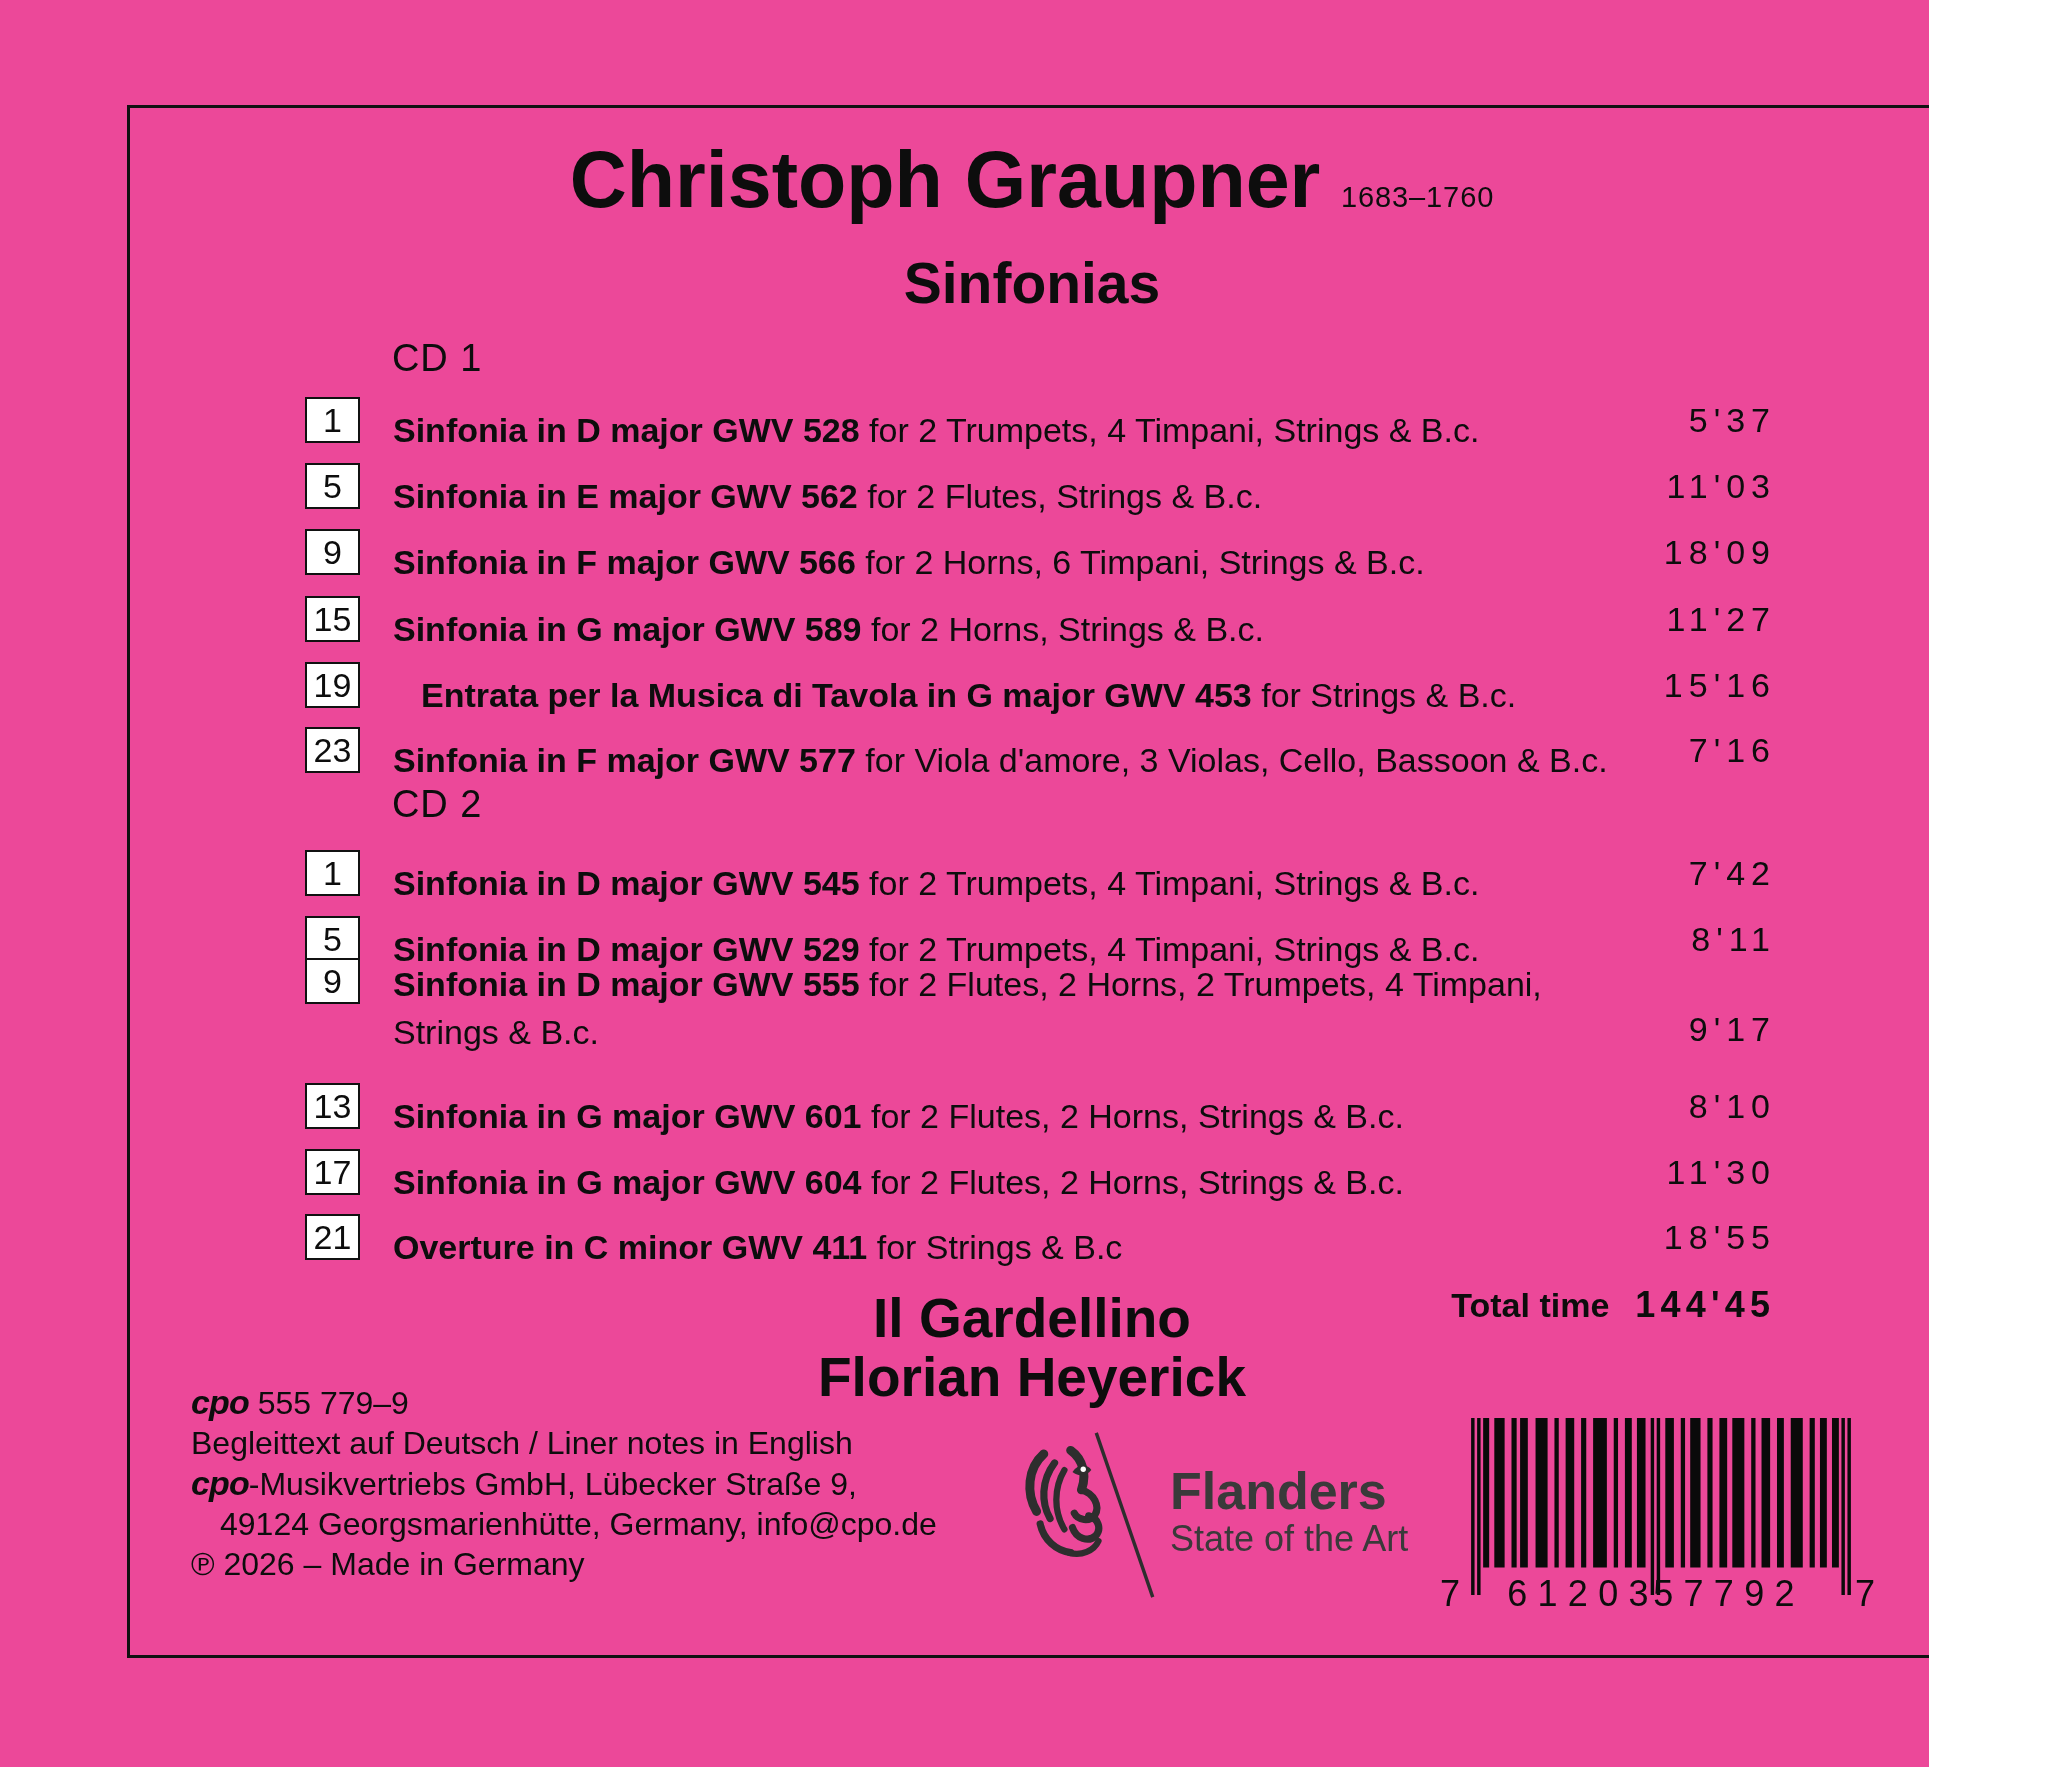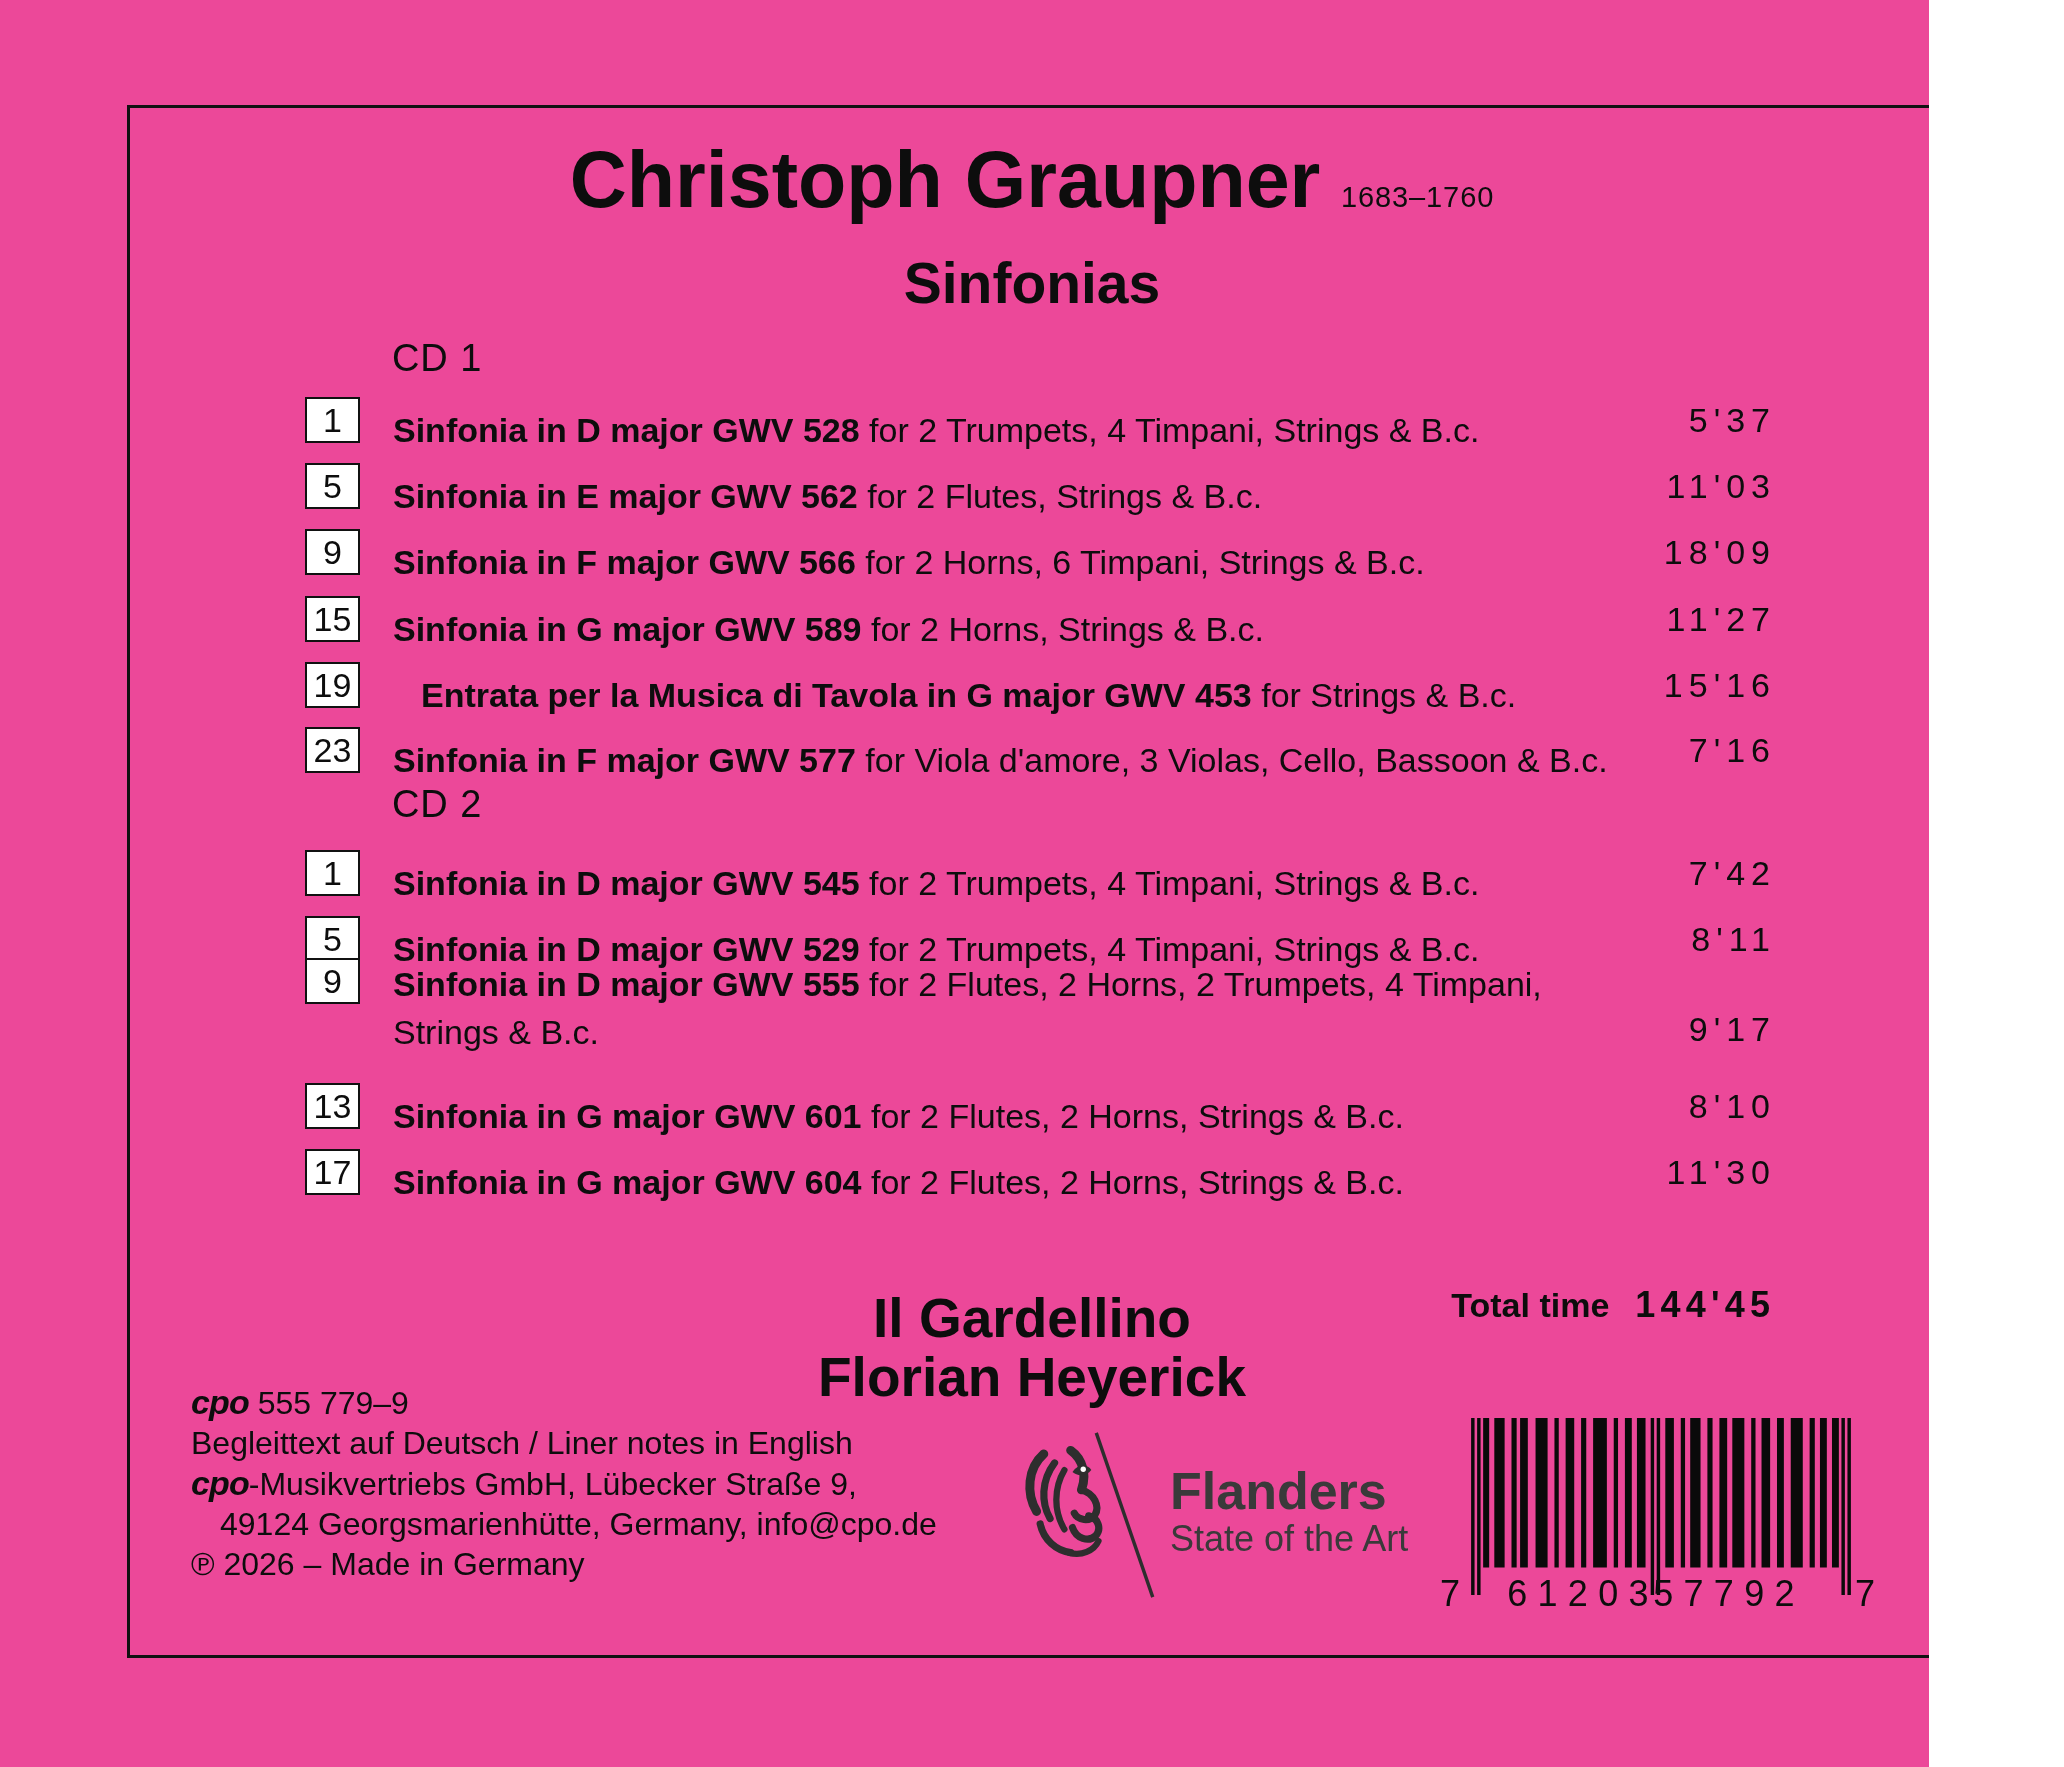--- a/index.html
+++ b/index.html
@@ -162,20 +162,29 @@
         <span class="track-time">8'10</span>
       </div>
       <div class="track-row" style="top: 1148px;">
         <div class="num-box">
           <span>17</span>
         </div>
         <div class="track-text">
           <div><b>Sinfonia in G major GWV 604</b> for 2 Flutes, 2 Horns, Strings &amp; B.c.</div>
         </div>
         <span class="track-time">11'30</span>
+      </div>
+      <div class="track-row" style="top: 1213px;">
+        <div class="num-box">
+          <span>21</span>
+        </div>
+        <div class="track-text">
+          <div><b>Overture in C minor GWV 411</b> for Strings &amp; B.c</div>
+        </div>
+        <span class="track-time">18'55</span>
       </div>
     </div>
 
   <div class="total-row">
     <span class="total-label">Total time</span>
     <span class="total-time">144'45</span>
   </div>
 
   <div class="performers">
     <div>Il Gardellino</div>

